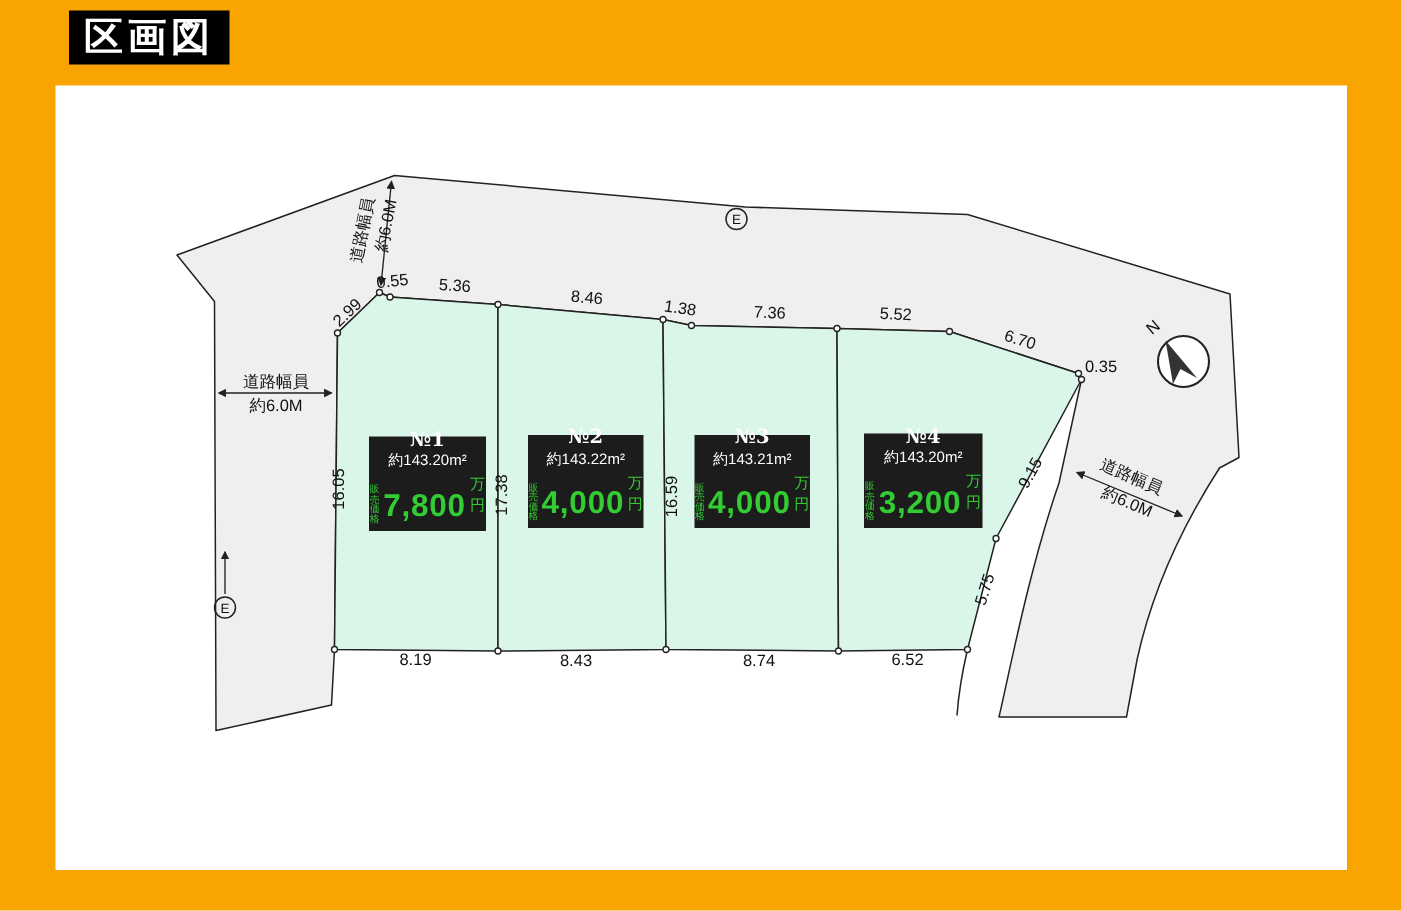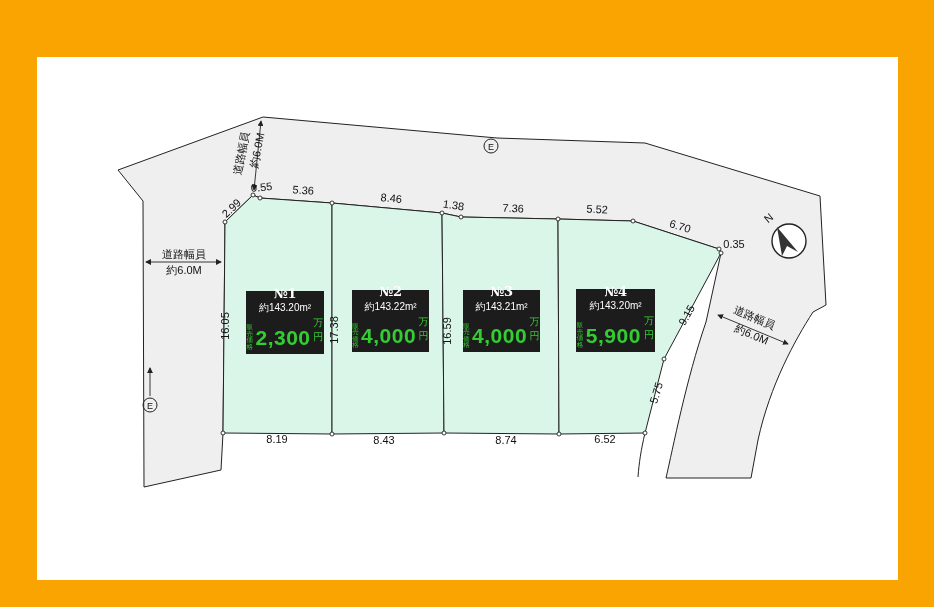--- a/index.html
+++ b/index.html
@@ -26,20 +26,21 @@
   .lot-area{font-size:10px;line-height:1.2;margin-top:1px;}
   .price-row{display:flex;align-items:center;justify-content:center;margin-top:2px;gap:2px;}
   .price-prefix{display:flex;flex-direction:column;color:var(--price_green,#33CC33);font-size:6.5px;line-height:6.5px;}
   .price-value{color:var(--price_green,#33CC33);font-size:21px;font-weight:bold;line-height:1;letter-spacing:0.5px;}
   .price-unit{color:var(--price_green,#33CC33);font-size:10px;align-self:flex-end;margin-bottom:14px;}
 </style>
 </head>
 <body>
 
 <div class="stage">
+  <div class="title-box">区画図</div>
   <div class="panel"></div>
 
   <svg class="map" width="861" height="523" viewBox="37 57 861 523">
     <defs>
       <marker id="arr" viewBox="0 0 10 10" refX="8.5" refY="5" markerWidth="6.5" markerHeight="6.5" orient="auto-start-reverse">
           <path d="M0,0 L10,5 L0,10 z" fill="#222"></path>
         </marker>
     </defs>
 
     <path class="road-poly" d="M118,170 L263,117 L497,138 L645,143 L820,196 L826,305 L813,312
@@ -129,21 +130,21 @@
   </svg>
 
   <div class="lot-box" style="left:246px;top:291px;width:78px;height:63px;">
     <div class="lot-no">№1</div>
     <div class="lot-area">約143.20m²</div>
     <div class="price-row">
       <div class="price-prefix">
         <span>販売</span>
         <span>価格</span>
       </div>
-      <div class="price-value">2,300</div>
+      <div class="price-value">7,800</div>
       <div class="price-unit">万円</div>
     </div>
   </div>
 
   <div class="lot-box" style="left:352px;top:290px;width:77px;height:62px;">
     <div class="lot-no">№2</div>
     <div class="lot-area">約143.22m²</div>
     <div class="price-row">
       <div class="price-prefix">
         <span>販売</span>
@@ -168,17 +169,17 @@
   </div>
 
   <div class="lot-box" style="left:576px;top:289px;width:79px;height:63px;">
     <div class="lot-no">№4</div>
     <div class="lot-area">約143.20m²</div>
     <div class="price-row">
       <div class="price-prefix">
         <span>販売</span>
         <span>価格</span>
       </div>
-      <div class="price-value">5,900</div>
+      <div class="price-value">3,200</div>
       <div class="price-unit">万円</div>
     </div>
   </div>
 </div>
 
 </body></html>

